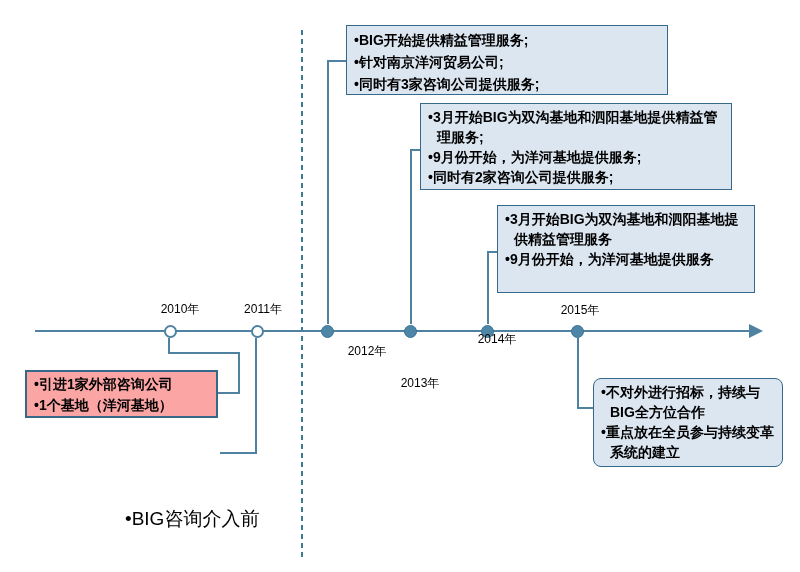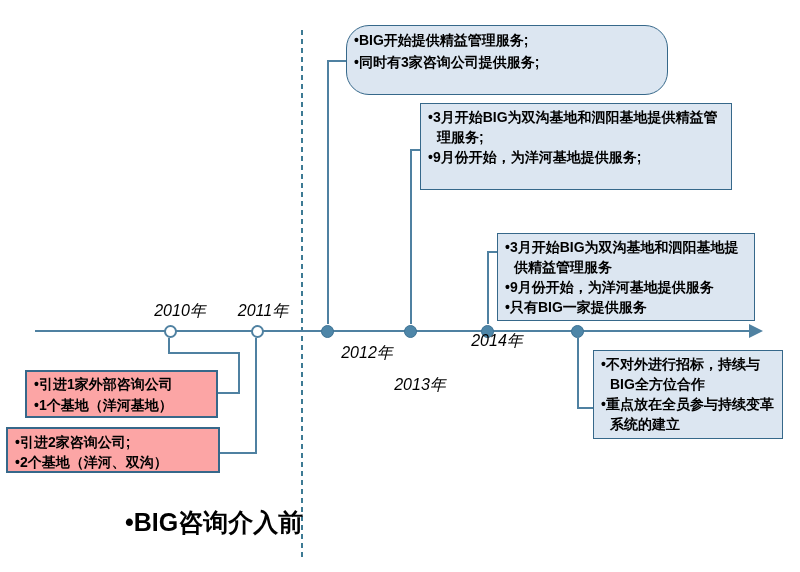--- a/index.html
+++ b/index.html
@@ -15,35 +15,35 @@
   
   .divider { position:absolute; left:301px; top:30px; width:2px; height:528px;
     background:repeating-linear-gradient(to bottom,#3d7a94 0 5px, transparent 5px 9px); }
   
   .seg { position:absolute; background:#4f81a1; }
   
   .marker { position:absolute; width:13px; height:13px; border-radius:50%; box-sizing:border-box; }
   .marker.open   { background:#ffffff; border:2px solid #4f81a1; }
   .marker.filled { background:#4e86a8; border:1px solid #3c7294; }
   
-  .yearlabel { position:absolute; font-size:16px; white-space:nowrap; transform:translateX(-50%);font-style:italic; }
+  .yearlabel { position:absolute; font-size:12px; white-space:nowrap; transform:translateX(-50%); }
   
   .box { position:absolute; box-sizing:border-box; border:1.5px solid #36688a;
     font-size:14px; font-weight:bold; padding:3px 7px; }
   .box.blue  { background:#dce6f1; }
   .box.white { background:#fca5a5; border-width:2px; }
   .box p { margin:0; padding-left:9px; text-indent:-9px; }
-  .box-2012 { left:346px; top:25px;  width:322px; height:70px; line-height:22px;border-radius:23px; }
+  .box-2012 { left:346px; top:25px;  width:322px; height:70px; line-height:22px; }
   .box-2013 { left:420px; top:103px; width:312px; height:87px; line-height:20px; }
-  .box-2014 { left:497px; top:205px; width:258px; height:88px; line-height:20px;margin-top:28px; }
+  .box-2014 { left:497px; top:205px; width:258px; height:88px; line-height:20px; }
   .box-2010 { left:25px;  top:370px; width:193px; height:48px; line-height:21px; padding-top:2px; }
   .box-2011 { left:6px;   top:427px; width:214px; height:46px; line-height:20px; }
-  .box-2015 { left:593px; top:350px; width:190px; height:89px; line-height:20px; }
+  .box-2015 { left:593px; top:378px; width:190px; height:89px; line-height:20px;border-radius:8px; }
   
-  .caption { position:absolute; font-size:25px; font-weight:bold; white-space:nowrap; }
+  .caption { position:absolute; font-size:19px; font-weight:normal; white-space:nowrap; }
   .caption.before { left:125px; top:506px; }
   .caption.after  { left:330px; top:506px; }
 </style>
 </head>
 <body>
 
 <div class="canvas">
 
   <div class="divider"></div>
 
@@ -86,38 +86,35 @@
 
   <div class="yearlabel" style="left:180px;top:301px;">2010年</div>
   <div class="yearlabel" style="left:263px;top:301px;">2011年</div>
   <div class="yearlabel" style="left:340px;top:343px;margin-left:27px;">2012年</div>
   <div class="yearlabel" style="left:420px;top:343px;margin-top:32px;">2013年</div>
   <div class="yearlabel" style="left:497px;top:331px;">2014年</div>
   <div class="yearlabel" style="left:580px;top:302px;text-align:right;">2015年</div>
 
   <div class="box blue box-2012">
     <p>•BIG开始提供精益管理服务;</p>
+    <p>•针对南京洋河贸易公司;</p>
     <p>•同时有3家咨询公司提供服务;</p>
   </div>
   <div class="box blue box-2013">
     <p>•3月开始BIG为双沟基地和泗阳基地提供精益管理服务;</p>
     <p>•9月份开始，为洋河基地提供服务;</p>
+    <p>•同时有2家咨询公司提供服务;</p>
   </div>
   <div class="box blue box-2014">
     <p>•3月开始BIG为双沟基地和泗阳基地提供精益管理服务</p>
     <p>•9月份开始，为洋河基地提供服务</p>
-    <p>•只有BIG一家提供服务</p>
   </div>
   <div class="box white box-2010">
     <p>•引进1家外部咨询公司</p>
     <p>•1个基地（洋河基地）</p>
-  </div>
-  <div class="box white box-2011">
-    <p>•引进2家咨询公司;</p>
-    <p>•2个基地（洋河、双沟）</p>
   </div>
   <div class="box blue box-2015">
     <p>•不对外进行招标，持续与BIG全方位合作</p>
     <p>•重点放在全员参与持续变革系统的建立</p>
   </div>
 
   <div class="caption before">•BIG咨询介入前</div>
 
 </div>
 

